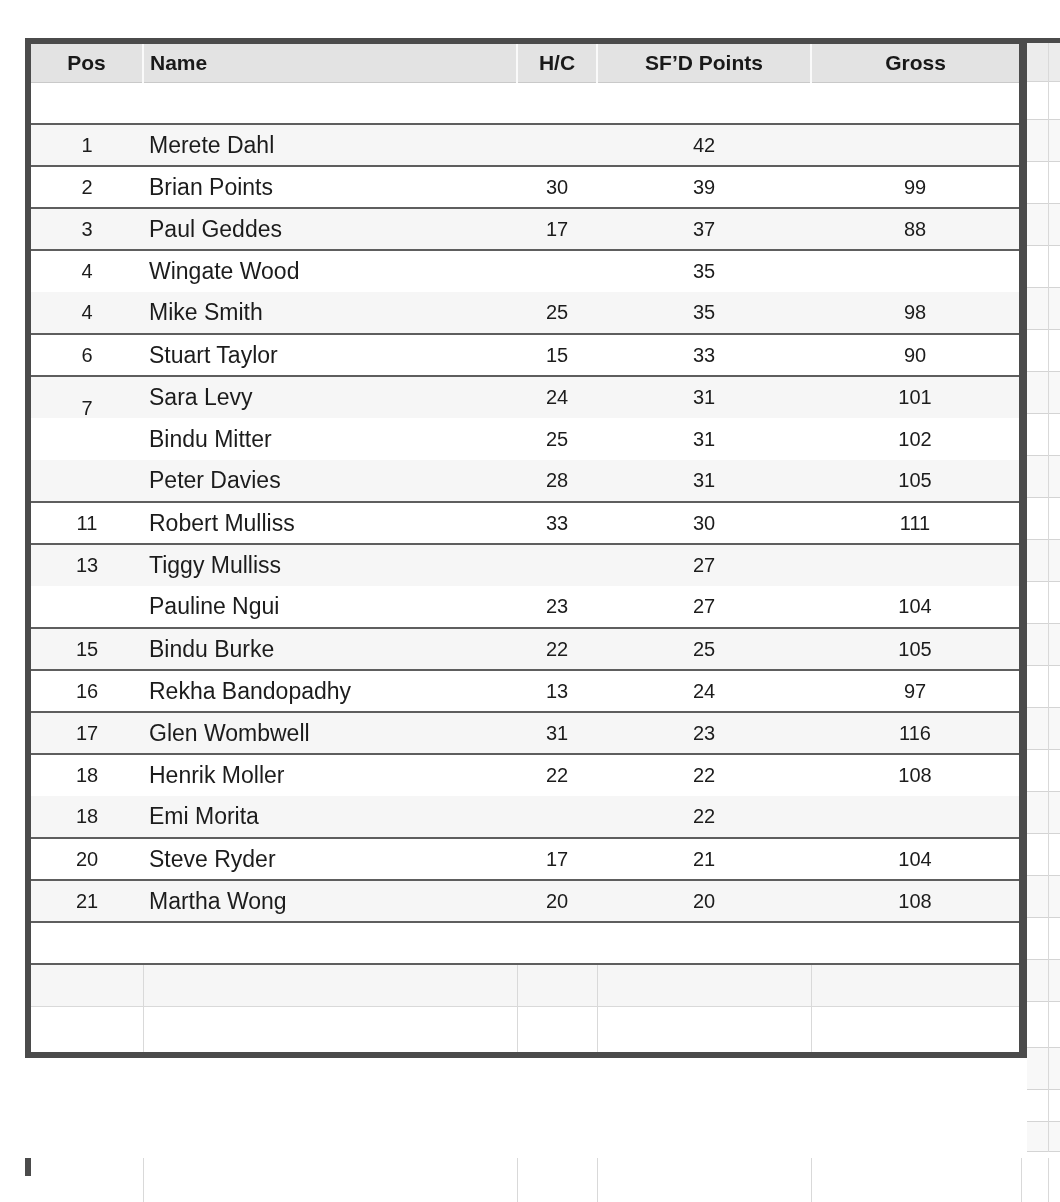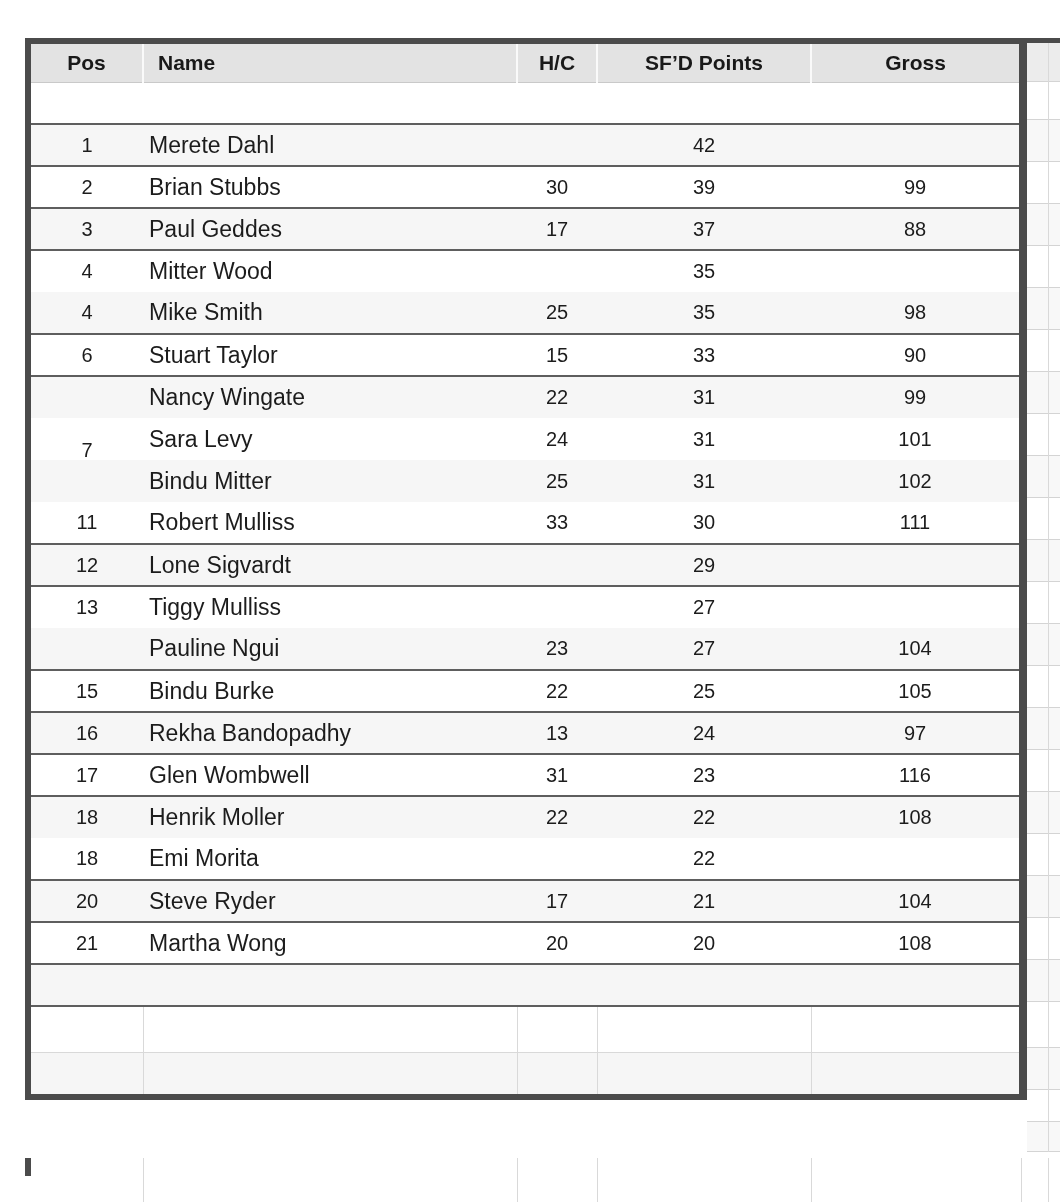--- a/index.html
+++ b/index.html
@@ -25,21 +25,21 @@
   col.c-pts   { width: 214px; }
   col.c-gross { width: 208px; }
 
   thead tr { height: 38px; border-bottom: 1px solid #c9c9c9; }
   th {
     background: #e3e3e3;
     font-size: 21px; font-weight: bold; color: #191919;
     text-align: center; vertical-align: middle; padding: 0;
   }
   th + th { border-left: 2px solid #fafafa; }
-  th.al { text-align: left; padding-left: 14px; }
+  th.al { text-align: left; padding-left: 6px; }
 
   td { height: 42px; vertical-align: middle; padding: 0; }
   td.name { text-align: left; padding-left: 6px; font-size: 23px; }
   td.num  { text-align: center; font-size: 20px; }
 
   tbody tr { background: #ffffff; }
   tbody tr:nth-child(even) { background: #f6f6f6; }
   tbody tr.sep { border-bottom: 2px solid #5e5e5e; }
   tbody tr:nth-child(1)  { height: 38px; }
   tbody tr:nth-child(23) { height: 46px; }
@@ -92,87 +92,80 @@
         </tr>
         <tr class="sep">
           <td class="num"><span>1</span></td>
           <td class="name"><span>Merete Dahl</span></td>
           <td class="num"></td>
           <td class="num"><span>42</span></td>
           <td class="num"></td>
         </tr>
         <tr class="sep">
           <td class="num"><span>2</span></td>
-          <td class="name"><span>Brian Stubbs</span></td>
+          <td class="name"><span>Brian Points</span></td>
           <td class="num"><span>30</span></td>
           <td class="num"><span>39</span></td>
           <td class="num"><span>99</span></td>
         </tr>
         <tr class="sep">
           <td class="num"><span>3</span></td>
           <td class="name"><span>Paul Geddes</span></td>
           <td class="num"><span>17</span></td>
           <td class="num"><span>37</span></td>
           <td class="num"><span>88</span></td>
         </tr>
         <tr>
           <td class="num"><span>4</span></td>
-          <td class="name"><span>Mitter Wood</span></td>
+          <td class="name"><span>Wingate Wood</span></td>
           <td class="num"></td>
           <td class="num"><span>35</span></td>
           <td class="num"></td>
         </tr>
         <tr class="sep">
           <td class="num"><span>4</span></td>
           <td class="name"><span>Mike Smith</span></td>
           <td class="num"><span>25</span></td>
           <td class="num"><span>35</span></td>
           <td class="num"><span>98</span></td>
         </tr>
         <tr class="sep">
           <td class="num"><span>6</span></td>
           <td class="name"><span>Stuart Taylor</span></td>
           <td class="num"><span>15</span></td>
           <td class="num"><span>33</span></td>
           <td class="num"><span>90</span></td>
         </tr>
         <tr>
-          <td class="num"></td>
-          <td class="name"><span>Nancy Wingate</span></td>
-          <td class="num"><span>22</span></td>
-          <td class="num"><span>31</span></td>
-          <td class="num"><span>99</span></td>
-        </tr>
-        <tr>
           <td class="num"><span class="pos-low">7</span></td>
           <td class="name"><span>Sara Levy</span></td>
           <td class="num"><span>24</span></td>
           <td class="num"><span>31</span></td>
           <td class="num"><span>101</span></td>
         </tr>
         <tr>
           <td class="num"></td>
           <td class="name"><span>Bindu Mitter</span></td>
           <td class="num"><span>25</span></td>
           <td class="num"><span>31</span></td>
           <td class="num"><span>102</span></td>
+        </tr>
+        <tr class="sep">
+          <td class="num"></td>
+          <td class="name"><span>Peter Davies</span></td>
+          <td class="num"><span>28</span></td>
+          <td class="num"><span>31</span></td>
+          <td class="num"><span>105</span></td>
         </tr>
         <tr class="sep">
           <td class="num"><span>11</span></td>
           <td class="name"><span>Robert Mulliss</span></td>
           <td class="num"><span>33</span></td>
           <td class="num"><span>30</span></td>
           <td class="num"><span>111</span></td>
-        </tr>
-        <tr class="sep">
-          <td class="num"><span>12</span></td>
-          <td class="name"><span>Lone Sigvardt</span></td>
-          <td class="num"></td>
-          <td class="num"><span>29</span></td>
-          <td class="num"></td>
         </tr>
         <tr>
           <td class="num"><span>13</span></td>
           <td class="name"><span>Tiggy Mulliss</span></td>
           <td class="num"></td>
           <td class="num"><span>27</span></td>
           <td class="num"></td>
         </tr>
         <tr class="sep">
           <td class="num"></td>

